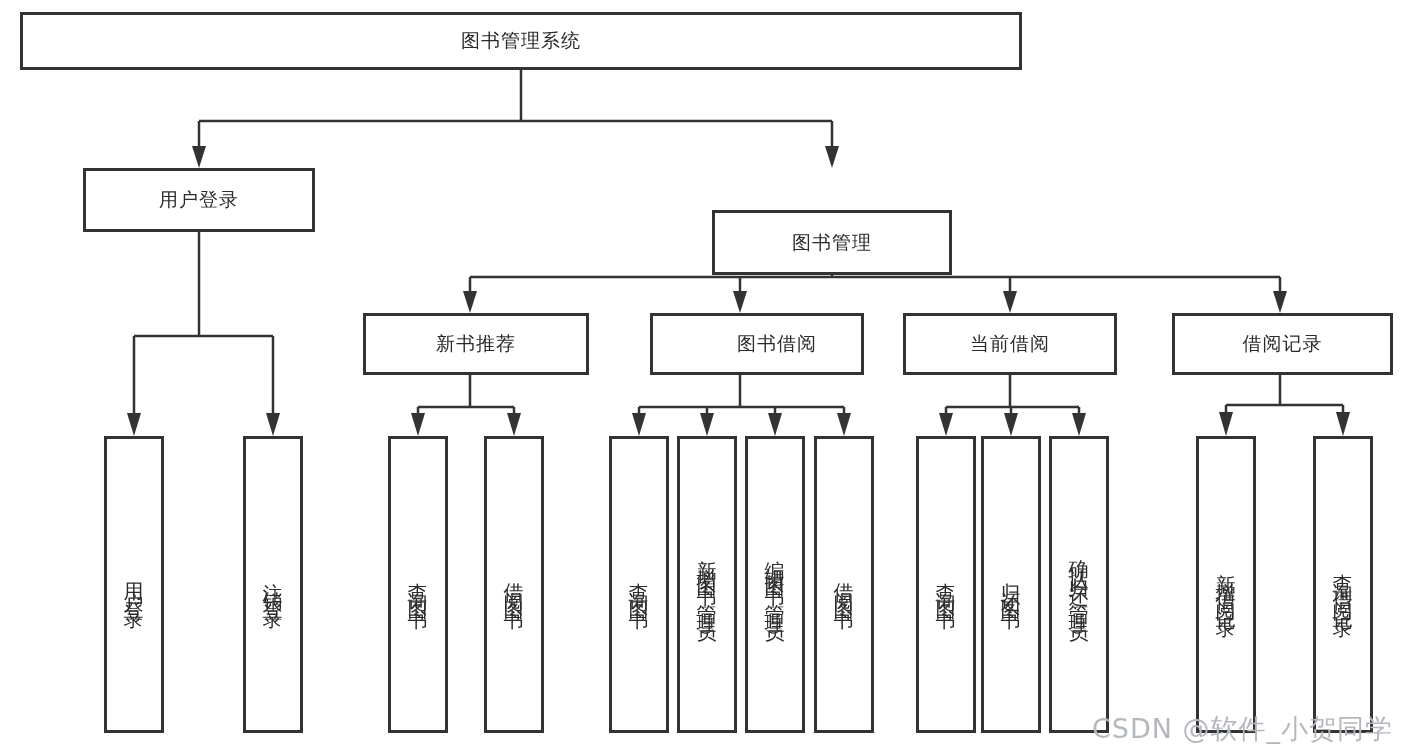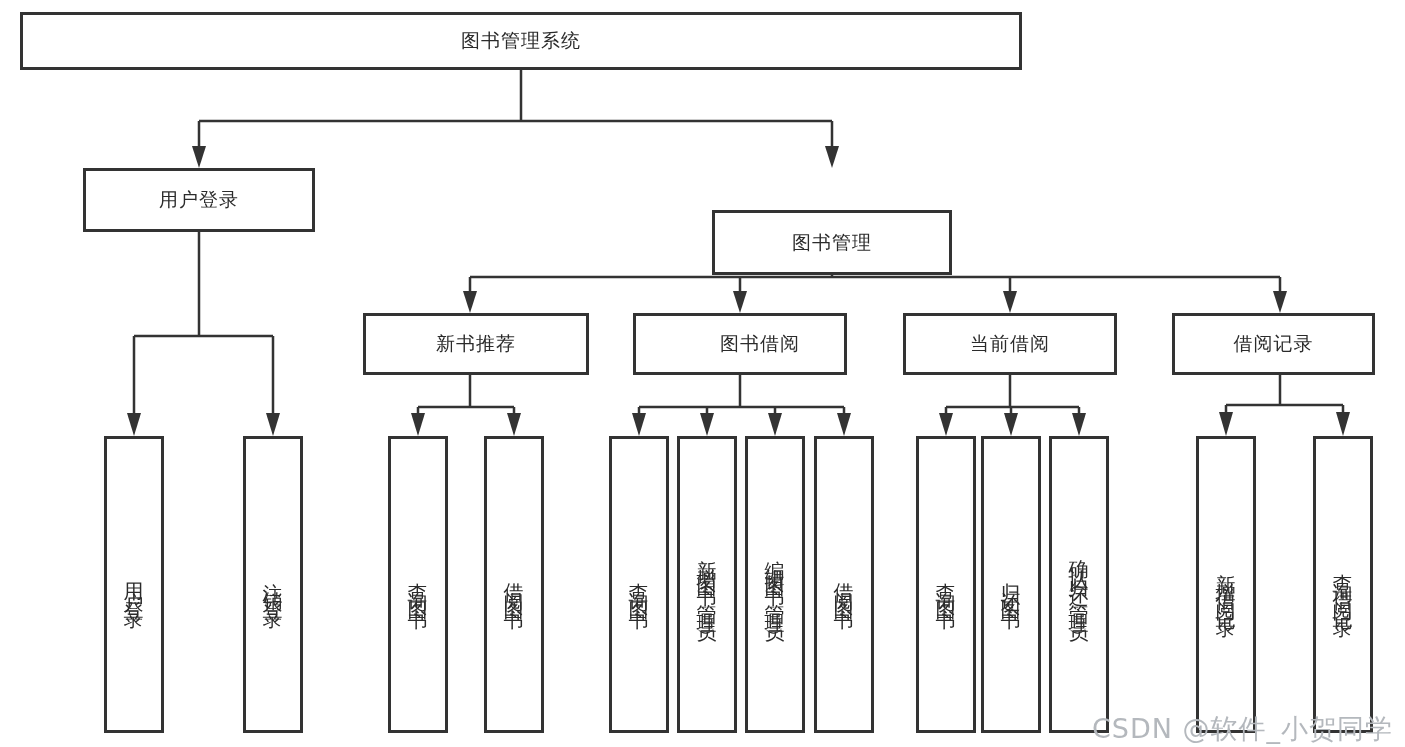--- a/index.html
+++ b/index.html
@@ -88,23 +88,23 @@
     <polygon points="1219,412 1233,412 1226,436"></polygon>
     <polygon points="1336,412 1350,412 1343,436"></polygon>
   </svg>
 
   <div class="node" style="left:20px;top:12px;width:1002px;height:58px;">图书管理系统</div>
 
   <div class="node" style="left:83px;top:168px;width:232px;height:64px;">用户登录</div>
   <div class="node" style="left:712px;top:168px;width:240px;height:65px;margin-top:42px;">图书管理</div>
 
   <div class="node" style="left:363px;top:313px;width:226px;height:62px;">新书推荐</div>
-  <div class="node" style="left:633px;top:313px;width:214px;height:62px;padding-left:40px;">图书借阅</div>
+  <div class="node" style="left:650px;top:313px;width:214px;height:62px;padding-left:40px;">图书借阅</div>
   <div class="node" style="left:903px;top:313px;width:214px;height:62px;font-family:Liberation Serif, serif;">当前借阅</div>
-  <div class="node" style="left:1172px;top:313px;width:203px;height:62px;">借阅记录</div>
+  <div class="node" style="left:1172px;top:313px;width:221px;height:62px;">借阅记录</div>
 
   <div class="node leaf" style="left:104px;top:436px;width:60px;height:297px;">用户登录</div>
   <div class="node leaf" style="left:243px;top:436px;width:60px;height:297px;">注销登录</div>
 
   <div class="node leaf" style="left:388px;top:436px;width:60px;height:297px;">查询图书</div>
   <div class="node leaf" style="left:484px;top:436px;width:60px;height:297px;">借阅图书</div>
 
   <div class="node leaf" style="left:609px;top:436px;width:60px;height:297px;">查询图书</div>
   <div class="node leaf" style="left:677px;top:436px;width:60px;height:297px;">新增图书（管理员）</div>
   <div class="node leaf" style="left:745px;top:436px;width:60px;height:297px;">编辑图书（管理员）</div>

